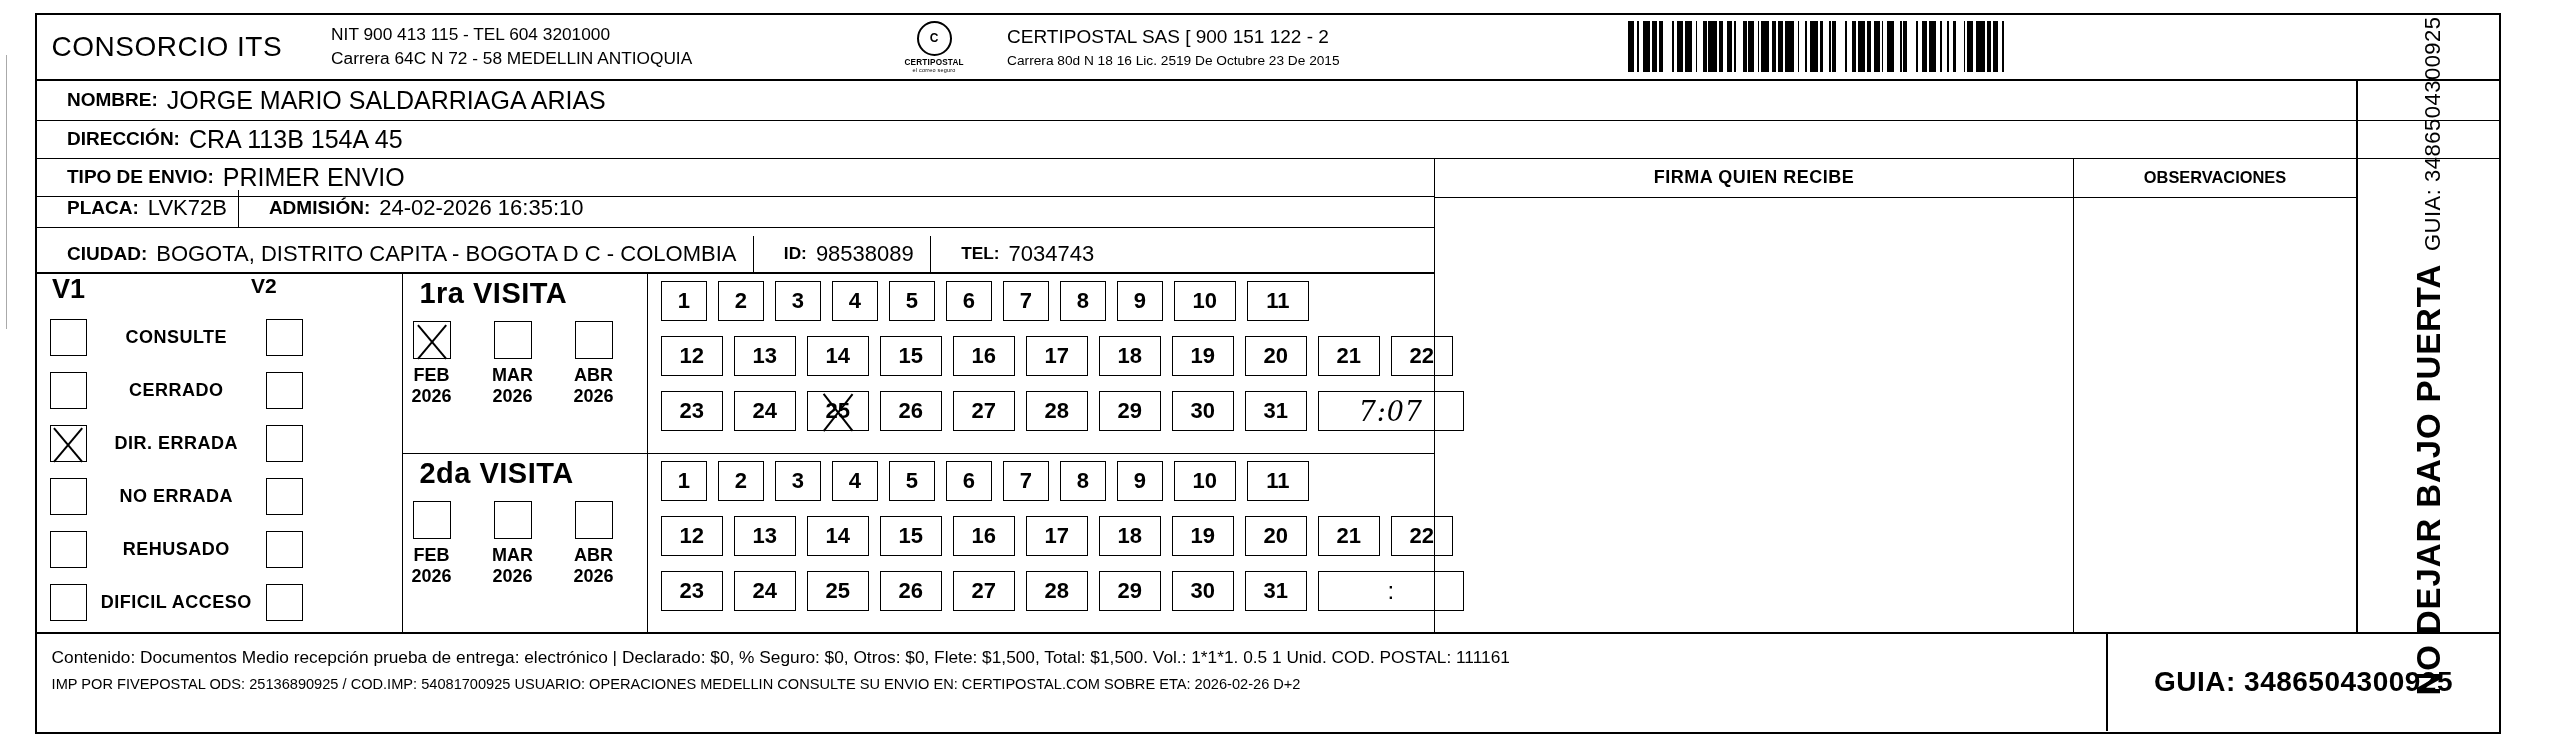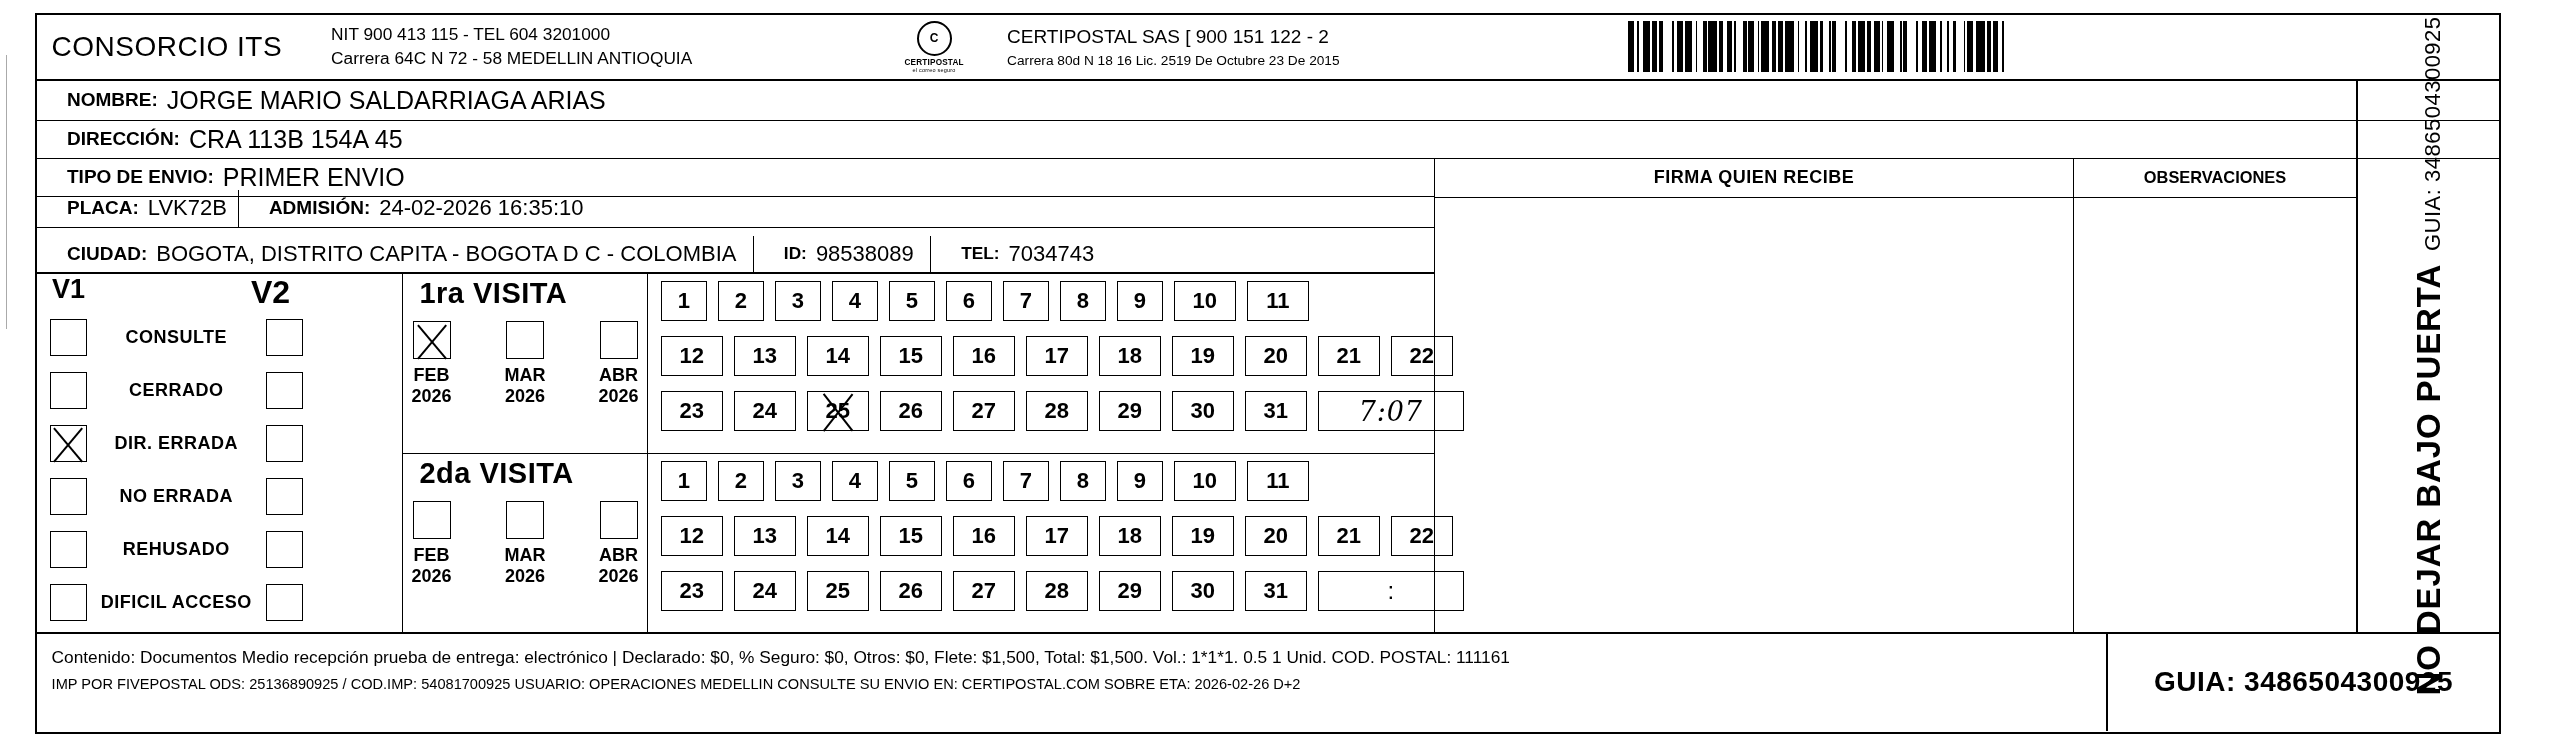--- a/index.html
+++ b/index.html
@@ -222,21 +222,21 @@
   .chk-head {
     display: flex;
     align-items: flex-start;
     height: 37px;
     padding-left: 15px;
   }
   .chk-head .v1 {
     font-size: 27px; font-weight: bold; width: 66px;
   }
   .chk-head .v2 {
-    font-size: 32px; font-weight: bold; width: 91px; text-align: left; margin-left: 133px;
+    font-size: 21px; font-weight: bold; width: 91px; text-align: left; margin-left: 133px;
   }
   .chk-row {
     display: flex;
     align-items: center;
     height: 53px;
     padding-left: 12.8px;
   }
   .box {
     width: 37px; height: 37px;
     border: 1.8px solid #000;
@@ -272,21 +272,21 @@
   .visita1 { left: 365px; top: 259px; height: 180px; border-bottom: 1.8px solid #000; }
   .visita2 { left: 365px; top: 439px; height: 180px; border-bottom: 2.7px solid #000; }
   .visita-title {
     font-size: 29px;
     font-weight: bold;
     padding: 3.7px 0 0 16.4px;
     letter-spacing: 0.5px;
   }
   .month-row {
     display: flex;
-    justify-content: space-between;
+    justify-content: flex-start;
     gap: 24px;
     margin-top: 11px;
   }
   .month {
     width: 57px;
     text-align: center;
   }
   .month .box {
     margin: 0 auto;
     width: 38px; height: 38px;

